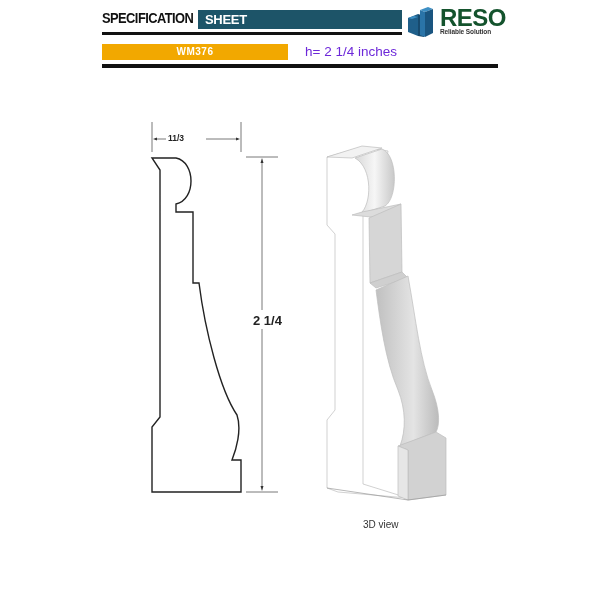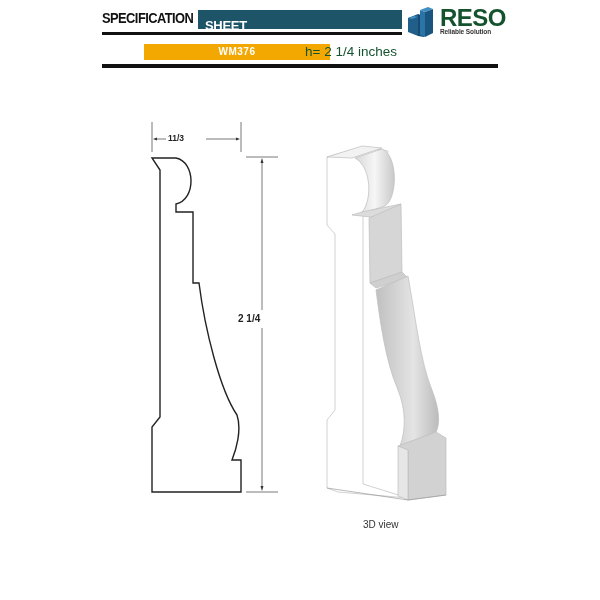--- a/index.html
+++ b/index.html
@@ -1,30 +1,30 @@
 <!DOCTYPE html>
 <html><head>
 <meta charset="utf-8">
 <style>
   html,body{margin:0;padding:0;background:#ffffff;}
   body{width:600px;height:600px;position:relative;overflow:hidden;font-family:"Liberation Sans",sans-serif;}
   .abs{position:absolute;}
   .spec-title{left:102px;top:10px;font-size:14px;font-weight:bold;color:#111;letter-spacing:-0.6px;transform:scaleX(0.92);transform-origin:left;}
   .sheet-bar{left:198px;top:10px;width:204px;height:19px;background:#1d5468;}
-  .sheet-label{position:absolute;left:7px;top:2px;font-size:13px;font-weight:bold;color:#ffffff;letter-spacing:-0.3px;margin-top:6px;}
+  .sheet-label{position:absolute;left:7px;top:2px;font-size:13px;font-weight:bold;color:#ffffff;letter-spacing:-0.3px;}
   .rule1{left:102px;top:32px;width:300px;height:3px;background:#111;}
-  .wm-bar{left:102px;top:44px;width:186px;height:16px;background:#f2a800;margin-left:42px;}
+  .wm-bar{left:102px;top:44px;width:186px;height:16px;background:#f2a800;}
   .wm-label{position:absolute;left:0;right:0;top:2px;text-align:center;font-size:10px;font-weight:bold;color:#ffffff;letter-spacing:0.5px;}
-  .height-label{left:305px;top:44px;font-size:13.5px;color:#14532d;}
+  .height-label{left:305px;top:44px;font-size:13.5px;color:#6d28d9;}
   .rule2{left:102px;top:64px;width:396px;height:4px;background:#111;}
   .logo-icon{left:406px;top:6px;}
   .logo-text{left:440px;top:6px;font-family:Liberation Sans, sans-serif;font-size:24px;font-weight:bold;color:#14532d;letter-spacing:-0.5px;line-height:24px;}
   .logo-sub{left:440px;top:28px;font-size:6.5px;font-weight:bold;color:#333;letter-spacing:-0.1px;}
   .dim-top{left:168px;top:133px;font-size:8.5px;font-weight:bold;color:#222;}
-  .dim-side{left:238px;top:312px;font-size:10px;font-weight:bold;color:#222;background:#fff;padding:1px 0;}
+  .dim-side{left:253px;top:312px;font-size:13px;font-weight:bold;color:#222;background:#fff;padding:1px 0;}
   .view-label{left:363px;top:519px;font-size:10px;color:#333;}
   svg{position:absolute;left:0;top:0;}
 </style>
 </head>
 <body>
 
 <div class="abs spec-title">SPECIFICATION</div>
 <div class="abs sheet-bar">
   <span class="sheet-label">SHEET</span>
 </div>

